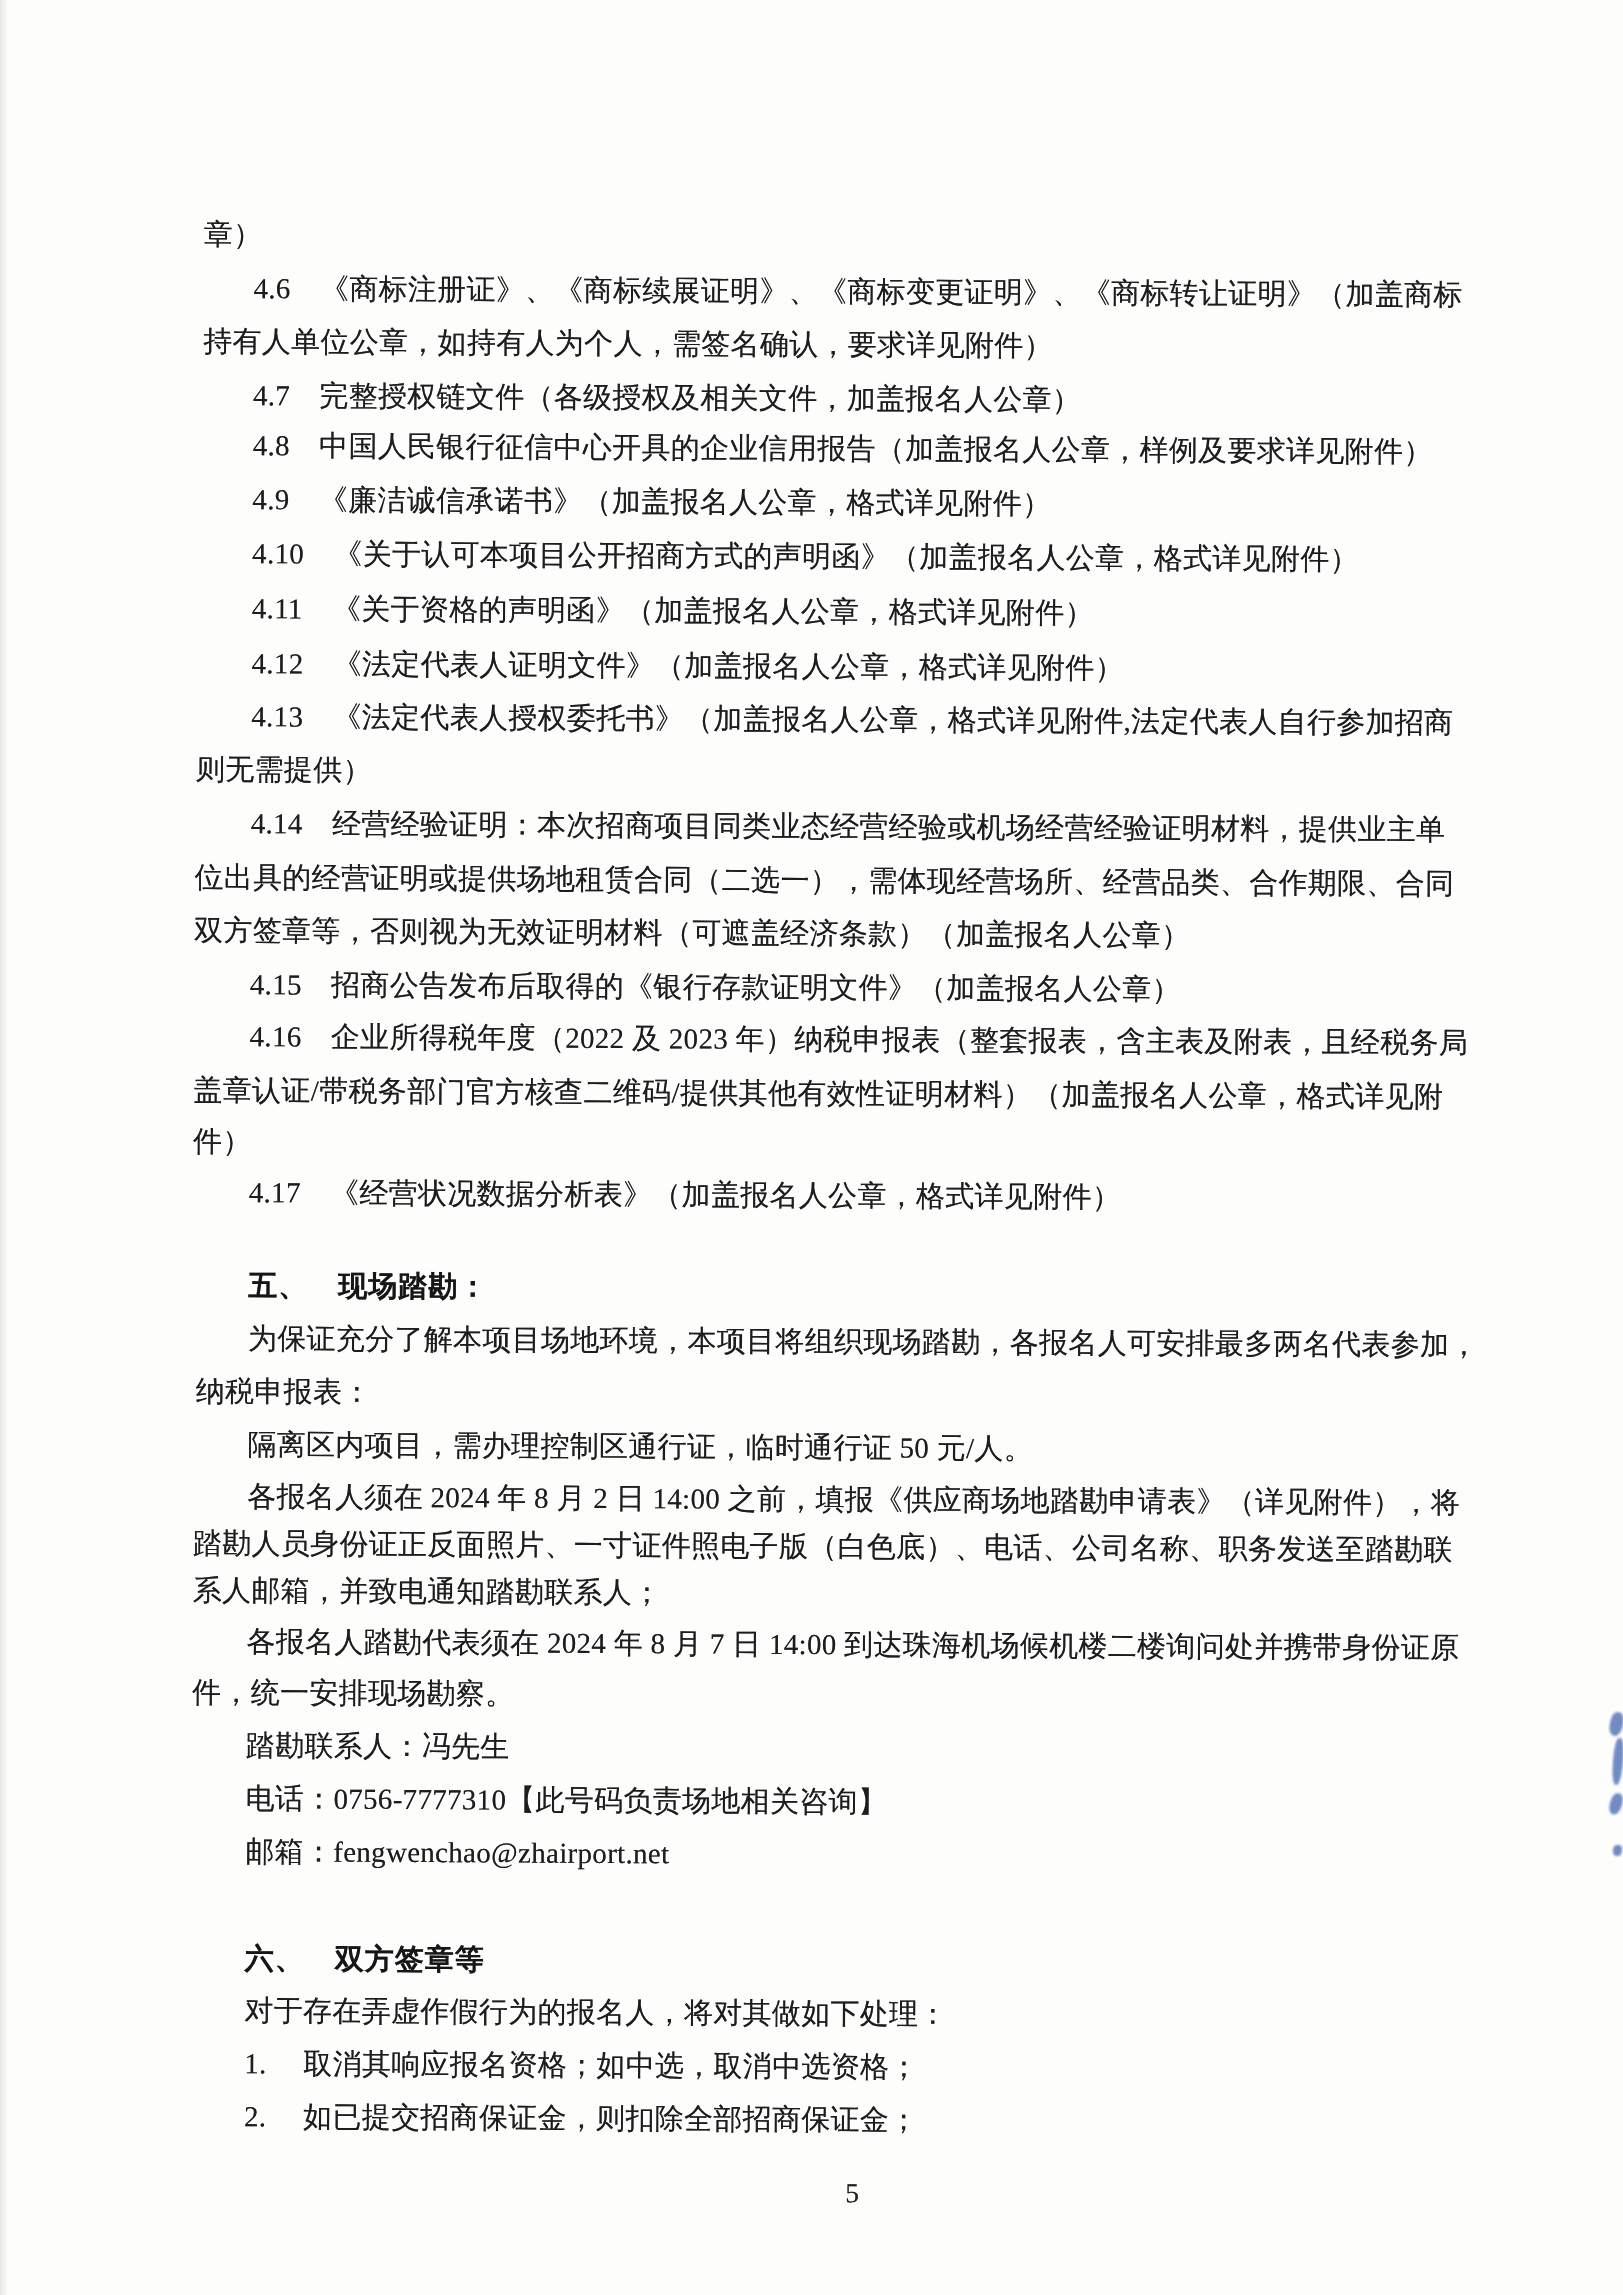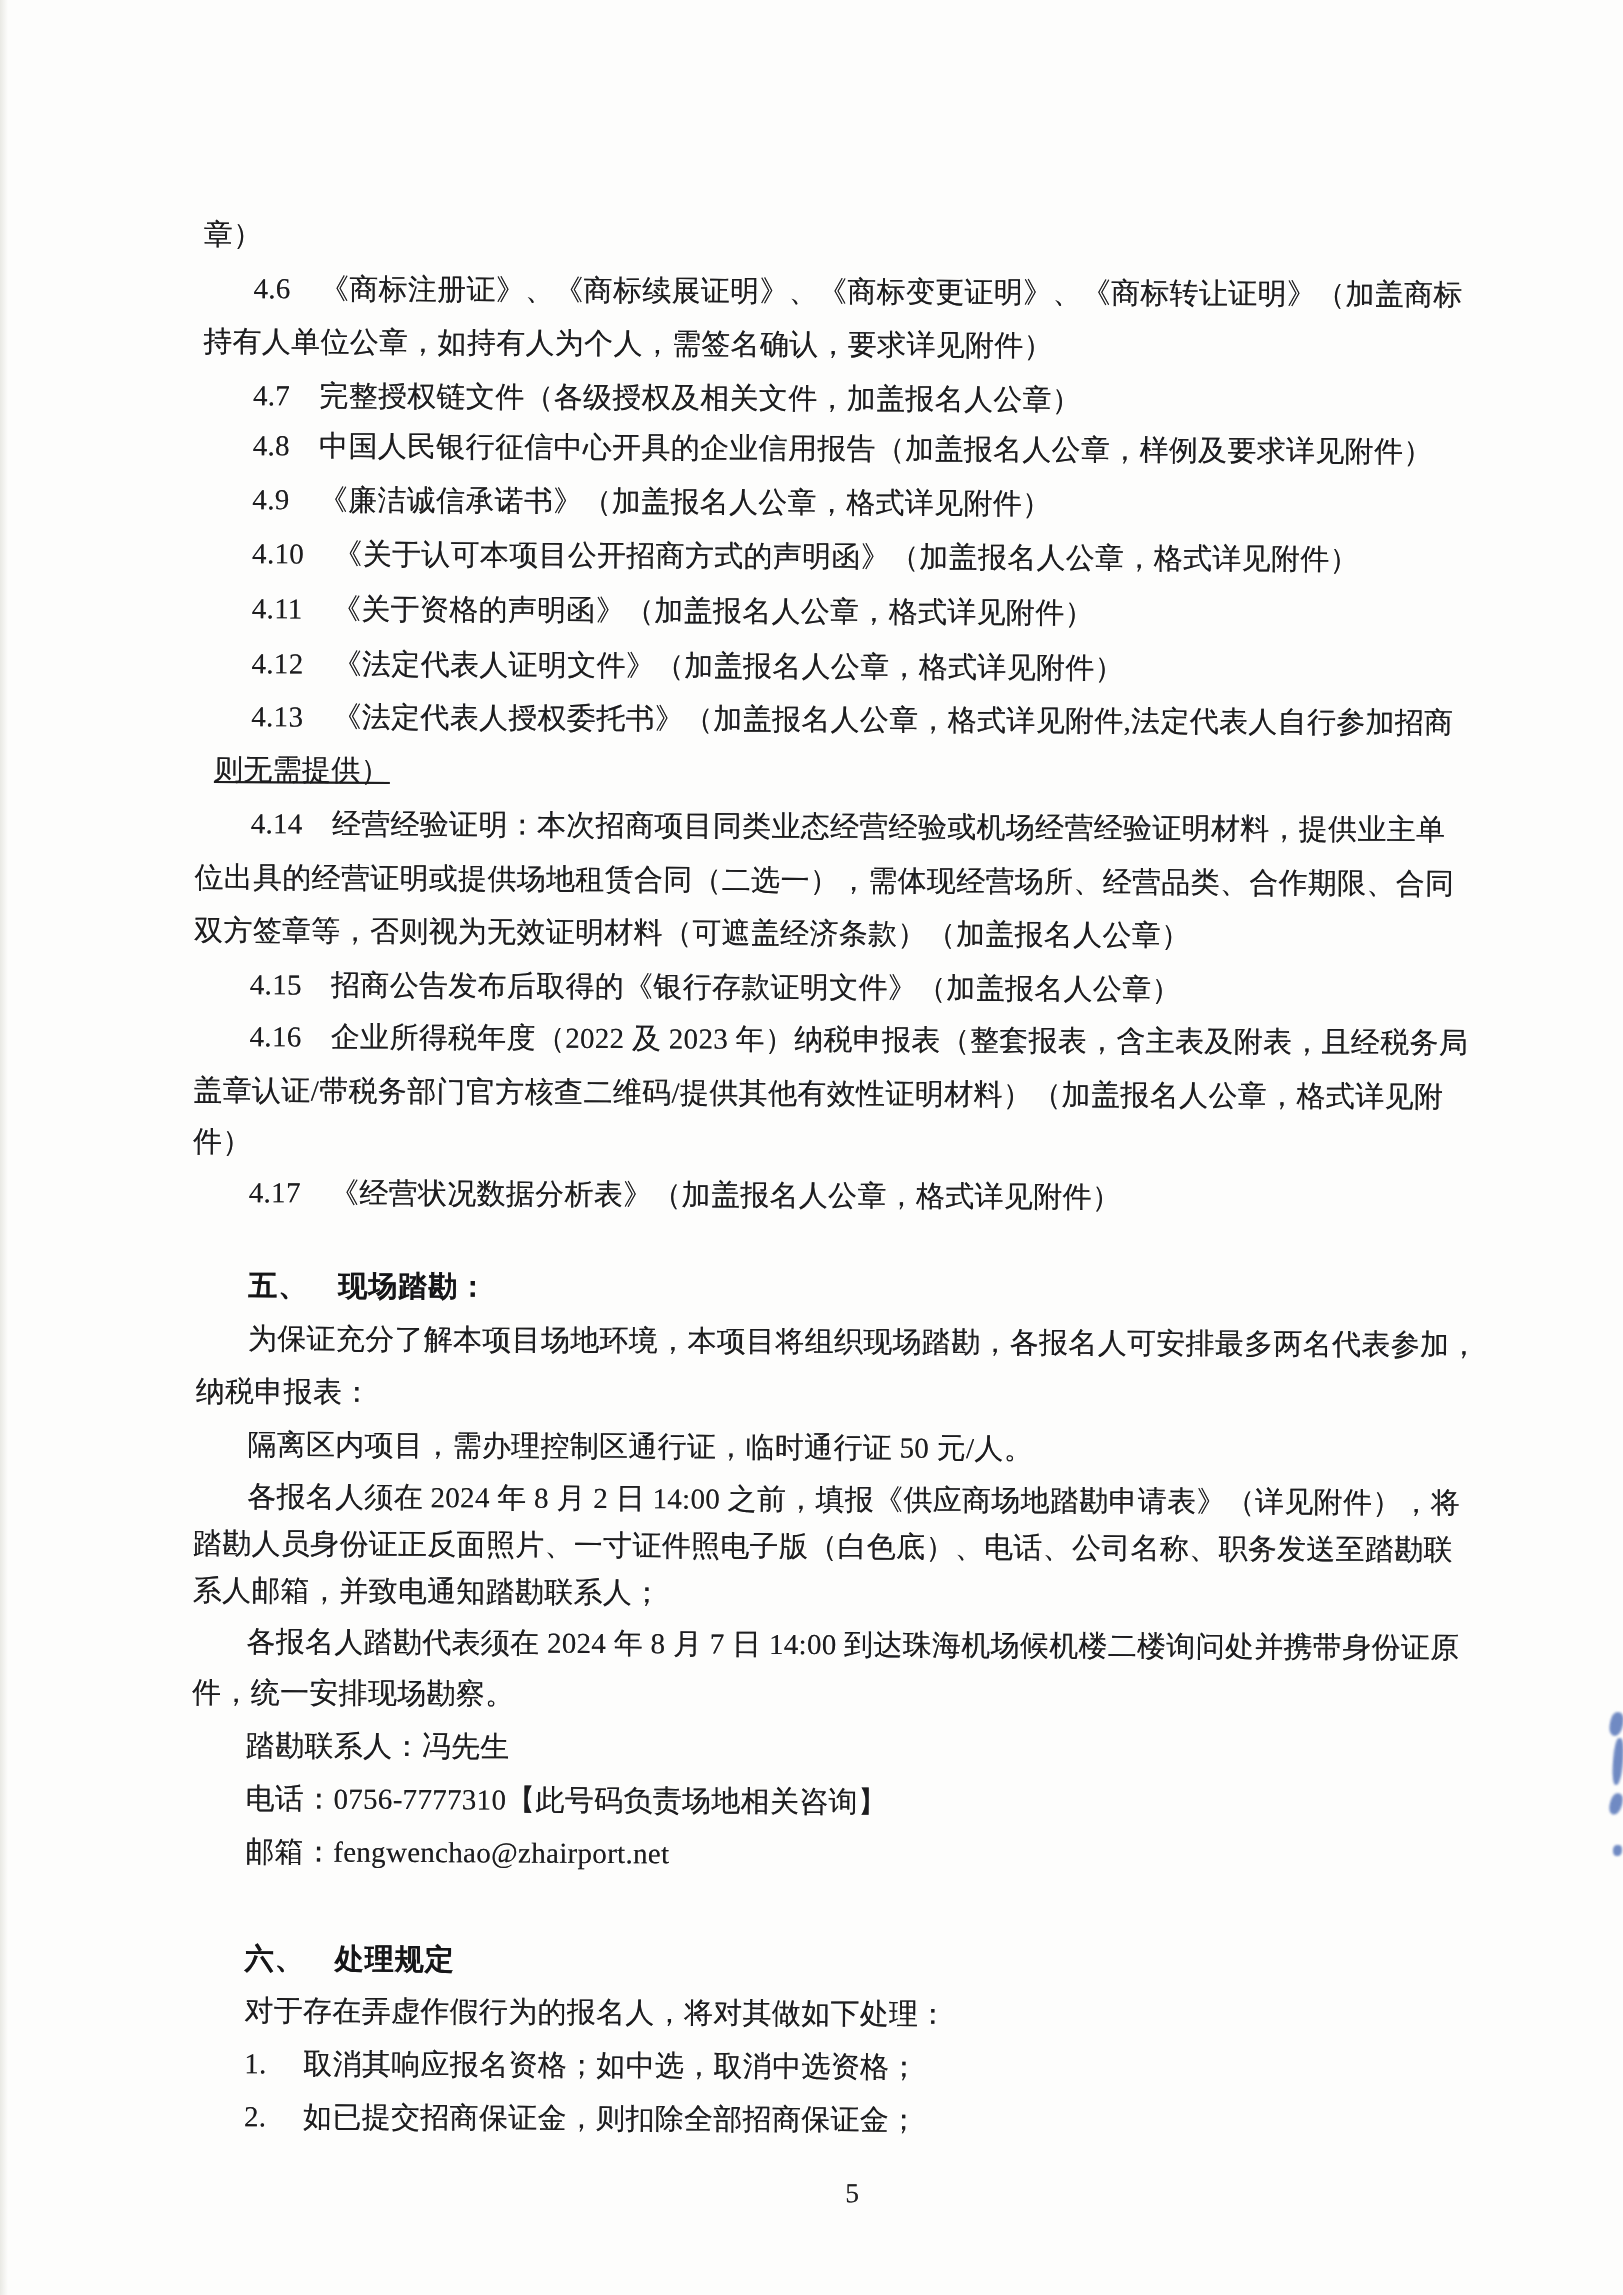--- a/index.html
+++ b/index.html
@@ -63,42 +63,42 @@
         <div class="line" style="left: 204px; top: 216px;">章）</div>
         <div class="line j" style="left: 254px; top: 270px; width: 1194px;">4.6　《商标注册证》、《商标续展证明》、《商标变更证明》、《商标转让证明》（加盖商标</div>
         <div class="line" style="left: 204px; top: 323px;">持有人单位公章，如持有人为个人，需签名确认，要求详见附件）</div>
         <div class="line" style="left: 254px; top: 377px;">4.7　完整授权链文件（各级授权及相关文件，加盖报名人公章）</div>
         <div class="line" style="left: 254px; top: 427px;">4.8　中国人民银行征信中心开具的企业信用报告（加盖报名人公章，样例及要求详见附件）</div>
         <div class="line" style="left: 254px; top: 481px;">4.9　《廉洁诚信承诺书》（加盖报名人公章，格式详见附件）</div>
         <div class="line" style="left: 254px; top: 535px;">4.10　《关于认可本项目公开招商方式的声明函》（加盖报名人公章，格式详见附件）</div>
         <div class="line" style="left: 254px; top: 590px;">4.11　《关于资格的声明函》（加盖报名人公章，格式详见附件）</div>
         <div class="line" style="left: 254px; top: 645px;">4.12　《法定代表人证明文件》（加盖报名人公章，格式详见附件）</div>
         <div class="line j" style="left: 254px; top: 698px; width: 1194px;">4.13　《法定代表人授权委托书》（加盖报名人公章，格式详见附件,法定代表人自行参加招商</div>
-        <div class="line" style="left: 217px; top: 751px; text-decoration: underline;">则无需提供）</div>
+        <div class="line" style="left: 199px; top: 751px;">则无需提供）</div>
         <div class="line j" style="left: 254px; top: 805px; width: 1194px;">4.14　经营经验证明：本次招商项目同类业态经营经验或机场经营经验证明材料，提供业主单</div>
         <div class="line j" style="left: 198px; top: 859px; width: 1250px;">位出具的经营证明或提供场地租赁合同（二选一），需体现经营场所、经营品类、合作期限、合同</div>
         <div class="line" style="left: 198px; top: 912px;">双方签章等，否则视为无效证明材料（可遮盖经济条款）（加盖报名人公章）</div>
         <div class="line" style="left: 254px; top: 966px;">4.15　招商公告发布后取得的《银行存款证明文件》（加盖报名人公章）</div>
         <div class="line j" style="left: 254px; top: 1018px; width: 1194px;">4.16　企业所得税年度（2022 及 2023 年）纳税申报表（整套报表，含主表及附表，且经税务局</div>
         <div class="line j" style="left: 198px; top: 1072px; width: 1250px;">盖章认证/带税务部门官方核查二维码/提供其他有效性证明材料）（加盖报名人公章，格式详见附</div>
         <div class="line" style="left: 198px; top: 1123px;">件）</div>
         <div class="line" style="left: 254px; top: 1174px;">4.17　《经营状况数据分析表》（加盖报名人公章，格式详见附件）</div>
         <div class="line b" style="left: 254px; top: 1267px;">五、　现场踏勘：</div>
         <div class="line j" style="left: 254px; top: 1320px; width: 1194px;">为保证充分了解本项目场地环境，本项目将组织现场踏勘，各报名人可安排最多两名代表参加，</div>
         <div class="line" style="left: 202px; top: 1373px;">纳税申报表：</div>
         <div class="line" style="left: 254px; top: 1426px;">隔离区内项目，需办理控制区通行证，临时通行证 50 元/人。</div>
         <div class="line j" style="left: 254px; top: 1478px; width: 1194px;">各报名人须在 2024 年 8 月 2 日 14:00 之前，填报《供应商场地踏勘申请表》（详见附件），将</div>
         <div class="line j" style="left: 200px; top: 1525px; width: 1248px;">踏勘人员身份证正反面照片、一寸证件照电子版（白色底）、电话、公司名称、职务发送至踏勘联</div>
         <div class="line" style="left: 200px; top: 1572px;">系人邮箱，并致电通知踏勘联系人；</div>
         <div class="line j" style="left: 254px; top: 1623px; width: 1194px;">各报名人踏勘代表须在 2024 年 8 月 7 日 14:00 到达珠海机场候机楼二楼询问处并携带身份证原</div>
         <div class="line" style="left: 200px; top: 1674px;">件，统一安排现场勘察。</div>
         <div class="line" style="left: 254px; top: 1727px;">踏勘联系人：冯先生</div>
         <div class="line" style="left: 254px; top: 1780px;">电话：0756-7777310【此号码负责场地相关咨询】</div>
         <div class="line" style="left: 254px; top: 1833px;">邮箱：fengwenchao@zhairport.net</div>
-        <div class="line b" style="left: 254px; top: 1940px;">六、　处理规定</div>
+        <div class="line b" style="left: 254px; top: 1940px;">六、　双方签章等</div>
         <div class="line" style="left: 254px; top: 1992px;">对于存在弄虚作假行为的报名人，将对其做如下处理：</div>
         <div class="line" style="left: 254px; top: 2045px;">1.　 取消其响应报名资格；如中选，取消中选资格；</div>
         <div class="line" style="left: 254px; top: 2098px;">2.　 如已提交招商保证金，则扣除全部招商保证金；</div>
       </div>
     <div class="footer-num">5</div>
   </div>
   <div id="marks">
       <div class="mark" style="left: 1610px; top: 1712px; width: 13px; height: 23.6px; transform: rotate(10deg);"></div>
       <div class="mark" style="left: 1613px; top: 1738px; width: 9.8px; height: 47px; transform: rotate(4deg);"></div>
       <div class="mark" style="left: 1610px; top: 1793px; width: 12.4px; height: 22px; transform: rotate(14deg);"></div>

